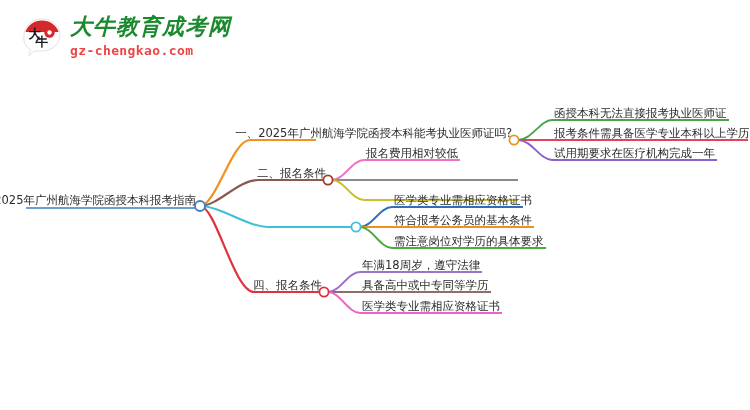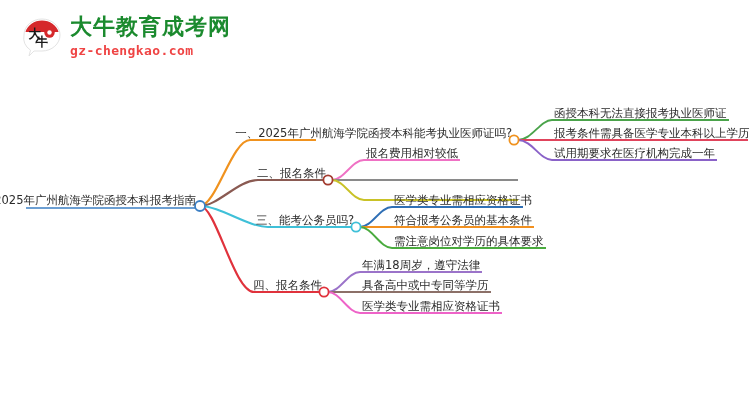--- a/index.html
+++ b/index.html
@@ -31,20 +31,21 @@
     left: 70px; top: 14px;
   }
   #brand-name {
     font-family: "DejaVu Sans", "Liberation Sans", sans-serif;
     font-size: 22px;
     font-weight: bold;
     color: #1b8a2e;
     letter-spacing: 1px;
     line-height: 26px;
     white-space: nowrap;
+    font-style: italic;
   }
   #brand-url {
     font-family: "DejaVu Sans Mono", "Liberation Mono", monospace;
     font-size: 13px;
     font-weight: bold;
     color: #ef4444;
     letter-spacing: 0.4px;
     line-height: 18px;
     margin-top: 2px;
     white-space: nowrap;
@@ -137,21 +138,20 @@
   <div class="node-label root anchor-right" style="left:196px; top:133px;">2025年广州航海学院函授本科报考指南</div>
 
   <div class="node-label lvl1 anchor-right" style="left:512px; top:66px;">一、2025年广州航海学院函授本科能考执业医师证吗?</div>
   <div class="node-label lvl2" style="left:554px; top:46px;">函授本科无法直接报考执业医师证</div>
   <div class="node-label lvl2" style="left:554px; top:66px;">报考条件需具备医学专业本科以上学历</div>
   <div class="node-label lvl2" style="left:554px; top:86px;">试用期要求在医疗机构完成一年</div>
 
   <div class="node-label lvl1 anchor-right" style="left:326px; top:106px;">二、报名条件</div>
   <div class="node-label lvl2" style="left:366px; top:86px;">报名费用相对较低</div>
 
-  <div class="node-label lvl1 anchor-right" style="left:354px; top:153px;">三、能考公务员吗?</div>
   <div class="node-label lvl2" style="left:394px; top:133px;">医学类专业需相应资格证书</div>
   <div class="node-label lvl2" style="left:394px; top:153px;">符合报考公务员的基本条件</div>
   <div class="node-label lvl2" style="left:394px; top:174px;">需注意岗位对学历的具体要求</div>
 
   <div class="node-label lvl1 anchor-right" style="left:322px; top:218px;">四、报名条件</div>
   <div class="node-label lvl2" style="left:362px; top:198px;">年满18周岁，遵守法律</div>
   <div class="node-label lvl2" style="left:362px; top:218px;">具备高中或中专同等学历</div>
   <div class="node-label lvl2" style="left:362px; top:239px;">医学类专业需相应资格证书</div>
 
 </div>

